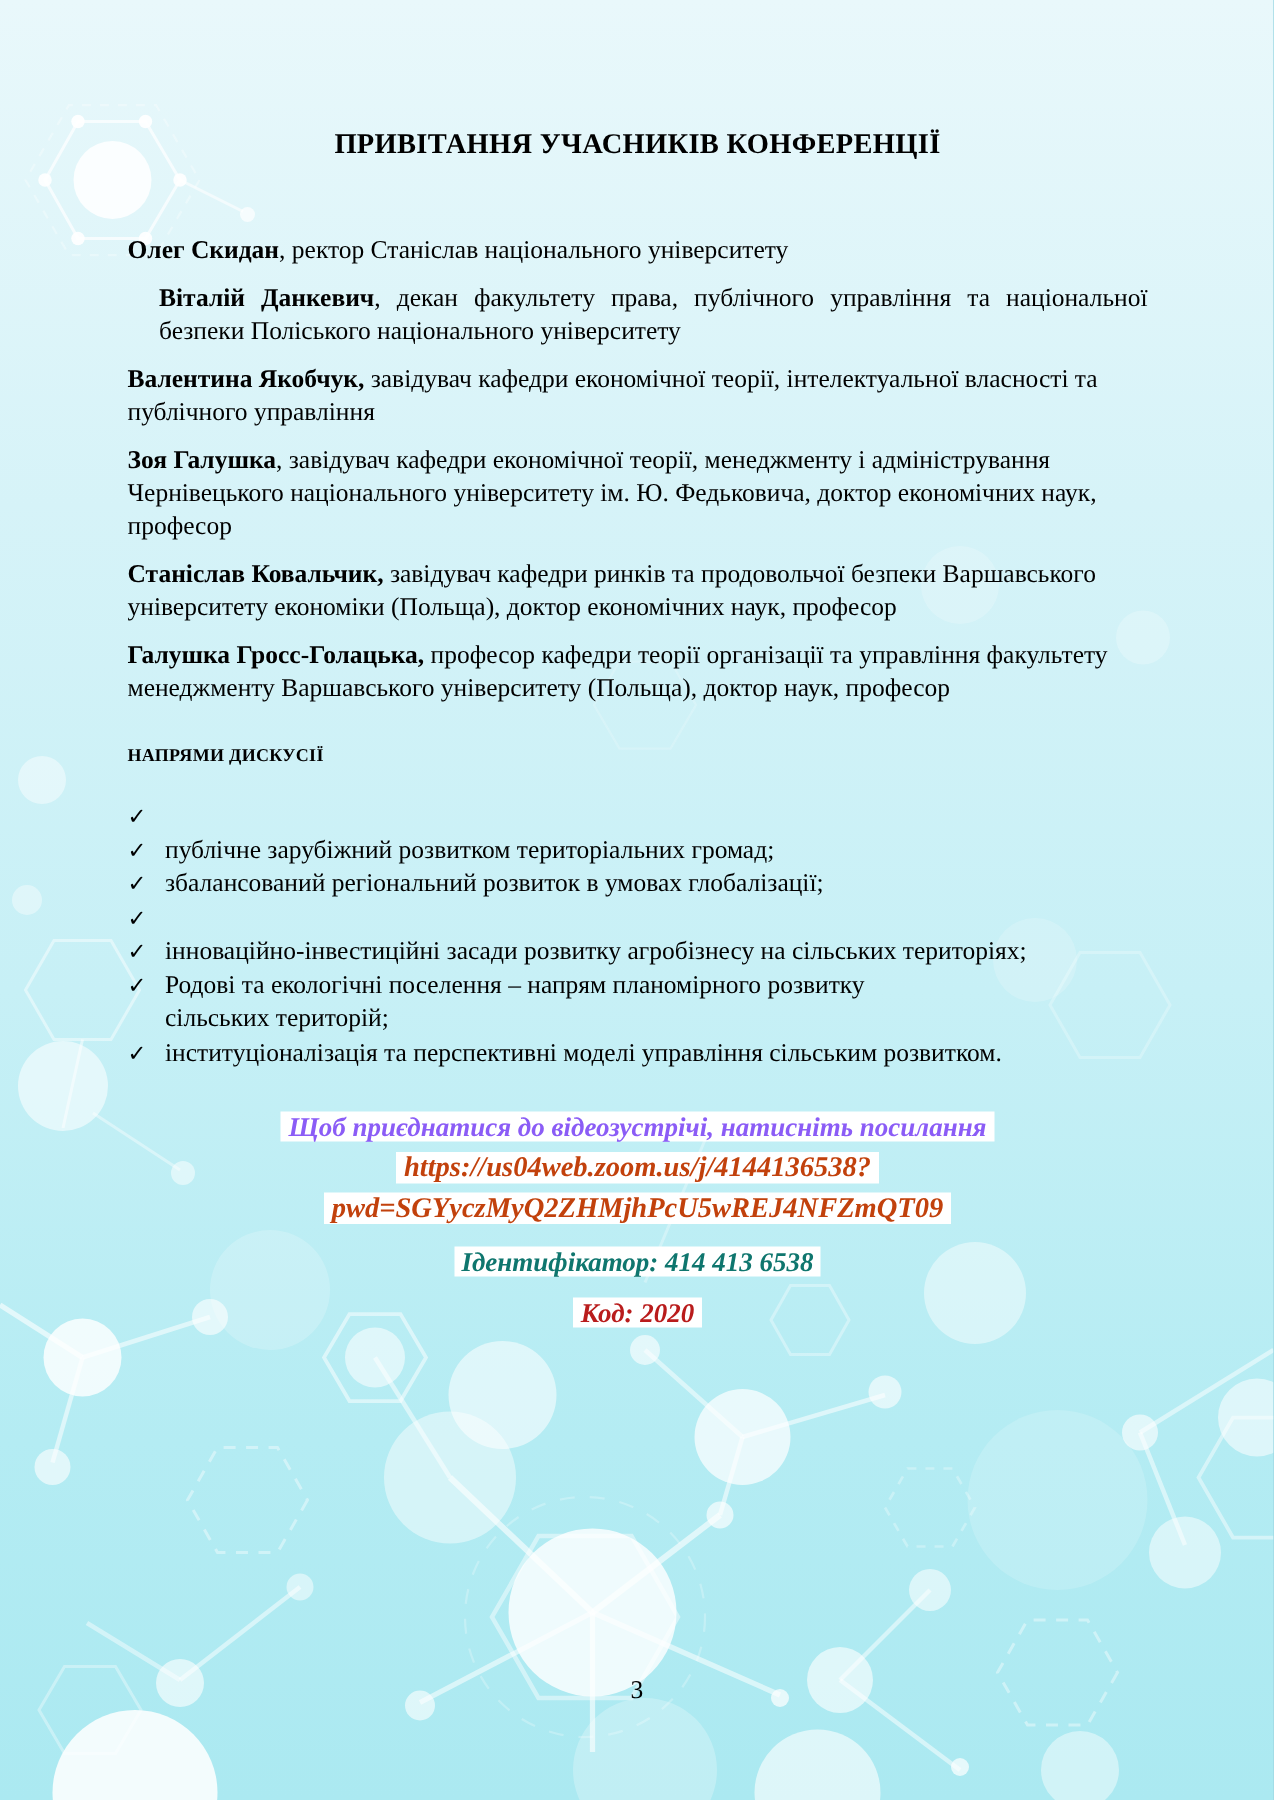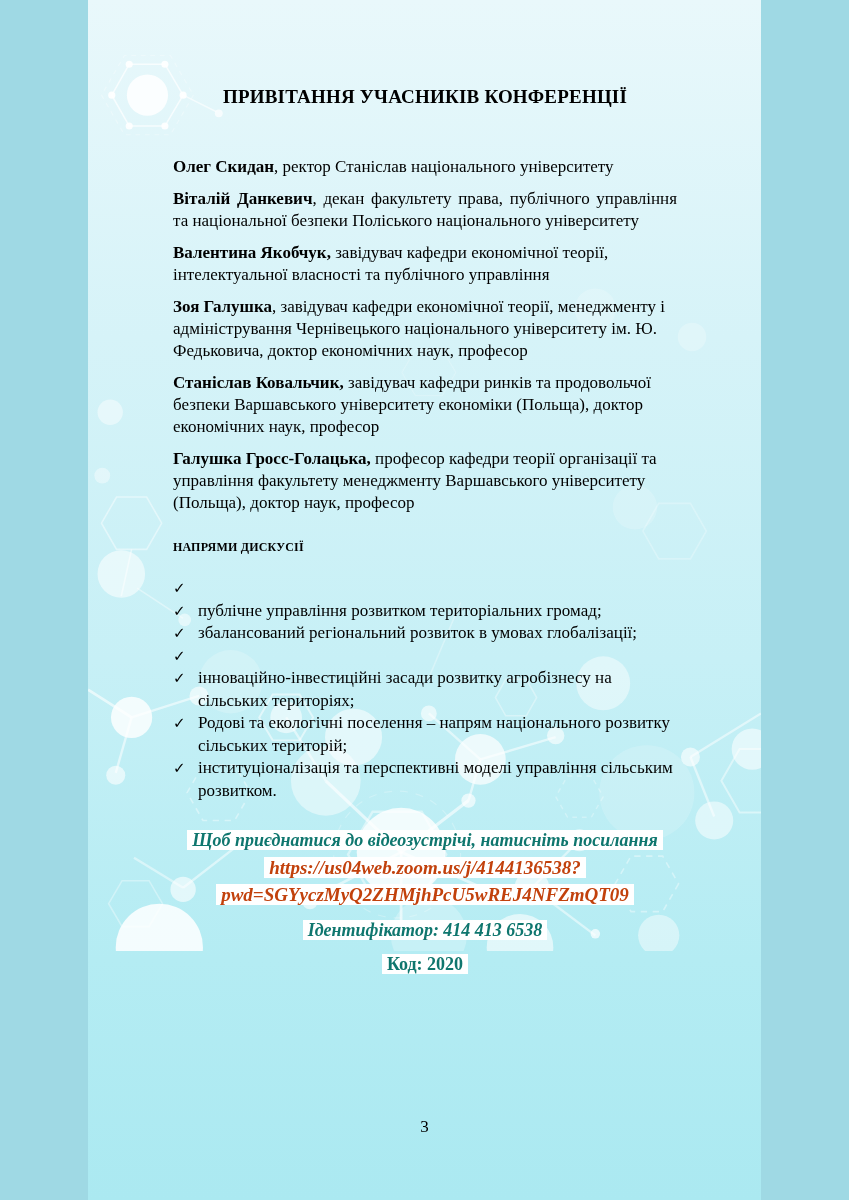--- a/index.html
+++ b/index.html
@@ -1,59 +1,59 @@
 <!DOCTYPE html>
 <html><head>
 <meta charset="utf-8">
 <style>
   html,body{margin:0;padding:0;background:#9fd9e4;}
   .page{
     position:relative;
-    width:673px;height:1200px;
+    width:849px;height:1200px;
     margin:0 auto;
     overflow:hidden;
     background:linear-gradient(180deg,#e9f8fb 0%,#d6f3f8 28%,#c7f0f6 55%,#b4ecf3 80%,#abe9f1 100%);
     font-family:"Liberation Serif","DejaVu Serif",serif;
     color:#000;
   }
   .decor{position:absolute;inset:0;z-index:0;pointer-events:none;}
   .content{position:relative;z-index:1;padding:0 84px 0 85px;}
   .title{
     margin:86px 0 0 0;
     font-size:19px;font-weight:bold;
     text-align:center;letter-spacing:.2px;
   }
   .greetings{margin-top:48px;}
   .greet{
     font-size:17px;line-height:22px;
     margin:0 0 10px 0;text-align:left;
   }
-  .greet.justify{text-align:justify;}
+  .greet.justify{text-align:justify;margin-left:21px;}
   .greet b{font-weight:bold;}
   .section-heading{
     margin:26px 0 22px 0;
     font-size:12px;font-weight:bold;text-align:left;letter-spacing:.2px;
   }
   .checklist{list-style:none;margin:0;padding:0;}
   .checklist li{
     display:flex;align-items:flex-start;
     font-size:17px;line-height:22.5px;margin:0;
   }
   .check-glyph{
     flex:0 0 auto;width:16px;margin-right:9px;
     font-family:"DejaVu Sans",sans-serif;font-size:15px;line-height:22.5px;
   }
   .check-text{white-space:pre-wrap;}
   .meeting{margin-top:26px;text-align:center;}
   .meeting p{margin:0;}
   .meeting .hl{background:#ffffff;padding:0 5px;box-decoration-break:clone;}
-  .join-line{font-size:18px;line-height:25px;font-weight:bold;font-style:italic;color:#0f766e;}
+  .join-line{font-size:18px;line-height:25px;font-weight:bold;font-style:italic;color:#8b5cf6;}
   .url-line{font-size:19px;line-height:27px;font-weight:bold;font-style:italic;color:#c2410c;margin-top:1px !important;}
   .id-line{font-size:18px;line-height:25px;font-weight:bold;font-style:italic;color:#0f766e;margin-top:10px !important;}
-  .code-line{font-size:18px;line-height:25px;font-weight:bold;color:#0f766e;margin-top:9px !important;}
+  .code-line{font-size:18px;line-height:25px;font-weight:bold;font-style:italic;color:#b91c1c;margin-top:9px !important;}
   .page-number{
     position:absolute;z-index:1;left:0;right:0;top:1117px;
     text-align:center;font-size:17px;
   }
 </style>
 </head>
 <body>
 
 <div class="page">
 
@@ -165,36 +165,36 @@
     </div>
 
     <h2 class="section-heading">НАПРЯМИ ДИСКУСІЇ</h2>
 
     <ul class="checklist">
       <li>
           <span class="check-glyph">✓</span>
         </li>
       <li>
           <span class="check-glyph">✓</span>
-          <span class="check-text">публічне управління розвитком територіальних громад;</span>
+          <span class="check-text">публічне зарубіжний розвитком територіальних громад;</span>
         </li>
       <li>
           <span class="check-glyph">✓</span>
           <span class="check-text">збалансований регіональний розвиток в умовах глобалізації;</span>
         </li>
       <li>
           <span class="check-glyph">✓</span>
         </li>
       <li>
           <span class="check-glyph">✓</span>
           <span class="check-text">інноваційно-інвестиційні засади розвитку агробізнесу на сільських територіях;</span>
         </li>
       <li>
           <span class="check-glyph">✓</span>
-          <span class="check-text">Родові та екологічні поселення – напрям національного розвитку
+          <span class="check-text">Родові та екологічні поселення – напрям планомірного розвитку
 сільських територій;</span>
         </li>
       <li>
           <span class="check-glyph">✓</span>
           <span class="check-text">інституціоналізація та перспективні моделі управління сільським розвитком.</span>
         </li>
     </ul>
 
     <div class="meeting">
       <p class="join-line"><span class="hl">Щоб приєднатися до відеозустрічі, натисніть посилання</span></p>

